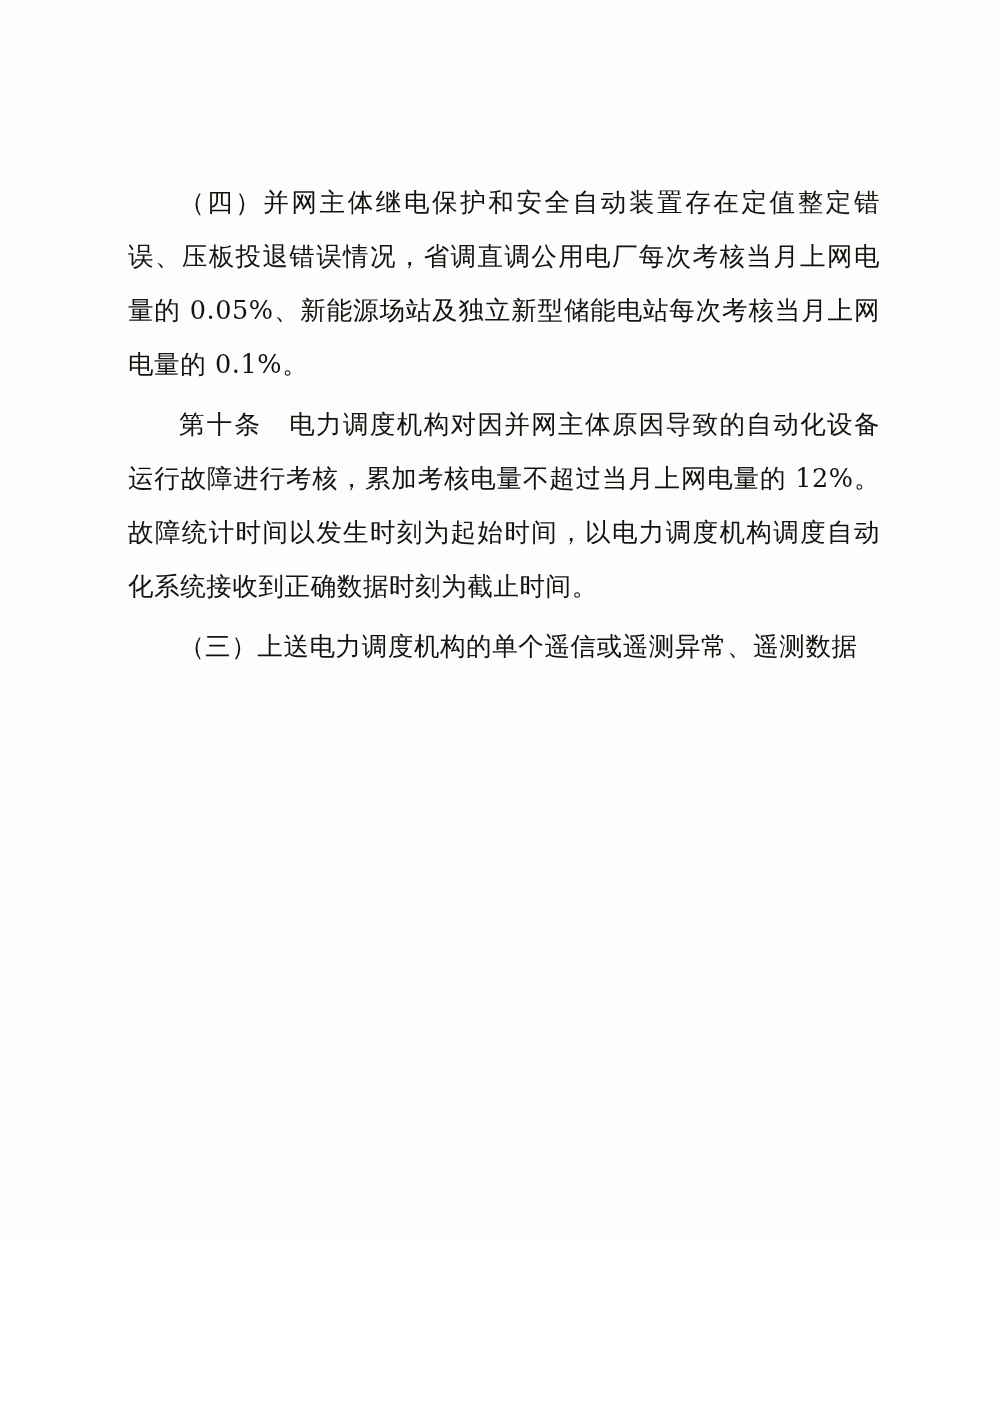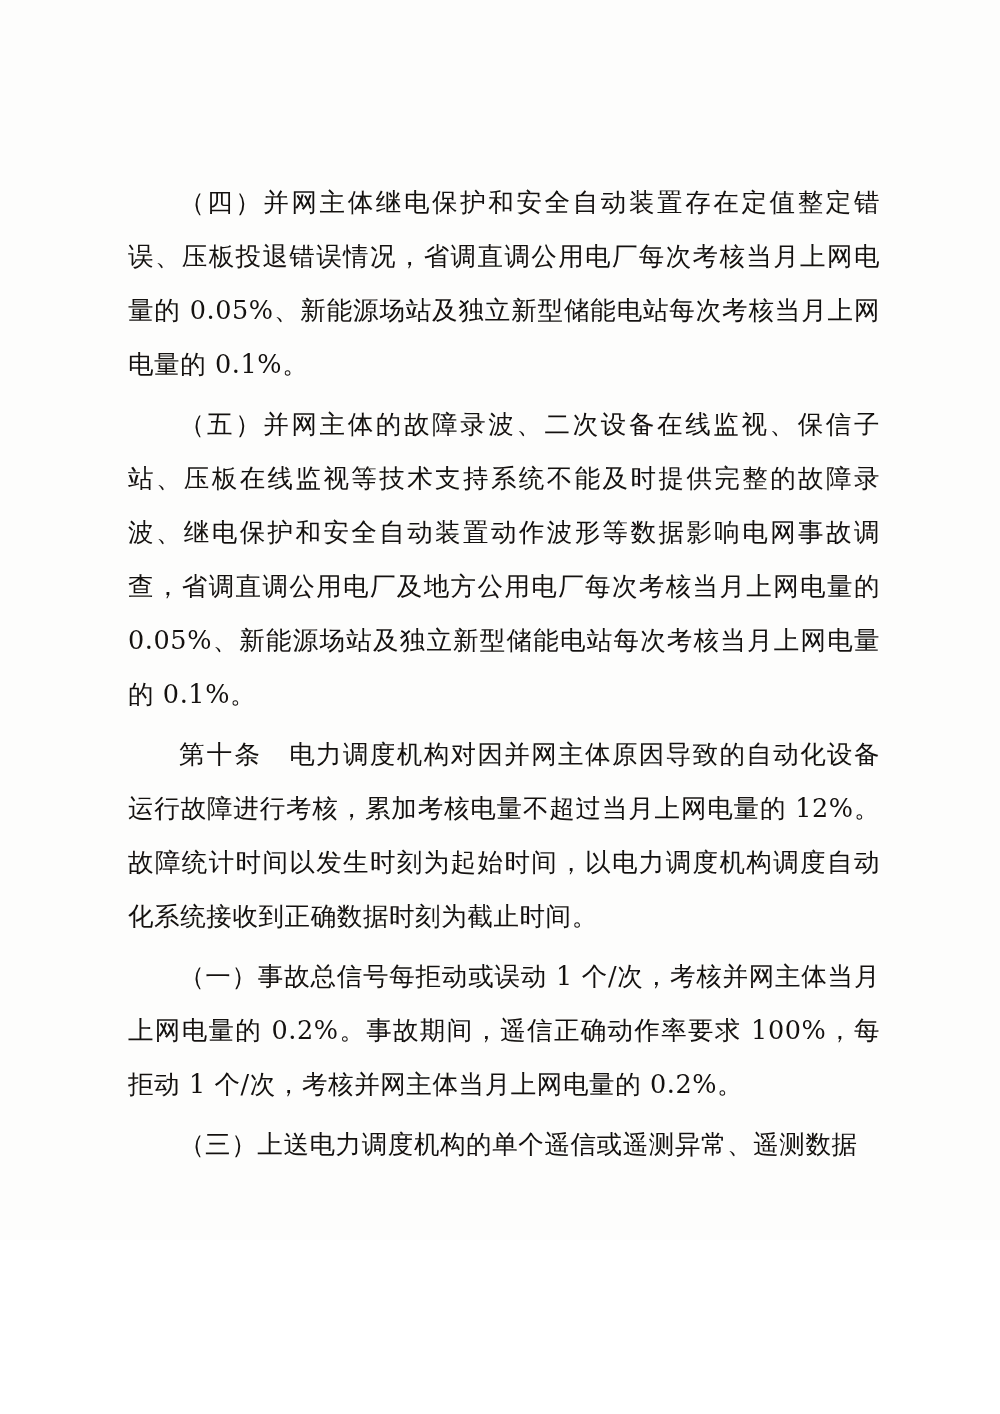--- a/index.html
+++ b/index.html
@@ -55,25 +55,23 @@
   }
 </style>
 </head>
 <body>
 
 <div class="page">
   <div class="content">
 
     <p class="indent">（四）并网主体继电保护和安全自动装置存在定值整定错误、压板投退错误情况，省调直调公用电厂每次考核当月上网电量的 0.05%、新能源场站及独立新型储能电站每次考核当月上网电量的 0.1%。</p>
 
-    <p class="indent">（五）并网主体的故障录波、二次设备在线监视、保信子站、压板在线监视等技术支持系统不能及时提供完整的故障录波、继电保护和安全自动装置动作波形等数据影响电网事故调查，省调直调公用电厂及地方公用电厂每次考核当月上网电量的 0.05%、新能源场站及独立新型储能电站每次考核当月上网电量的 0.1%。</p>
 
     <p class="indent"><span class="article-label">第十条</span><span class="gap"></span><span>电力调度机构对因并网主体原因导致的自动化设备运行故障进行考核，累加考核电量不超过当月上网电量的 12%。故障统计时间以发生时刻为起始时间，以电力调度机构调度自动化系统接收到正确数据时刻为截止时间。</span></p>
 
-    <p class="indent">（一）事故总信号每拒动或误动 1 个/次，考核并网主体当月上网电量的 0.2%。事故期间，遥信正确动作率要求 100%，每拒动 1 个/次，考核并网主体当月上网电量的 0.2%。</p>
 
 
     <p class="indent">（三）上送电力调度机构的单个遥信或遥测异常、遥测数据</p>
 
   </div>
 
   <div class="footer">－ 9 －</div>
 </div>
 
 </body></html>

